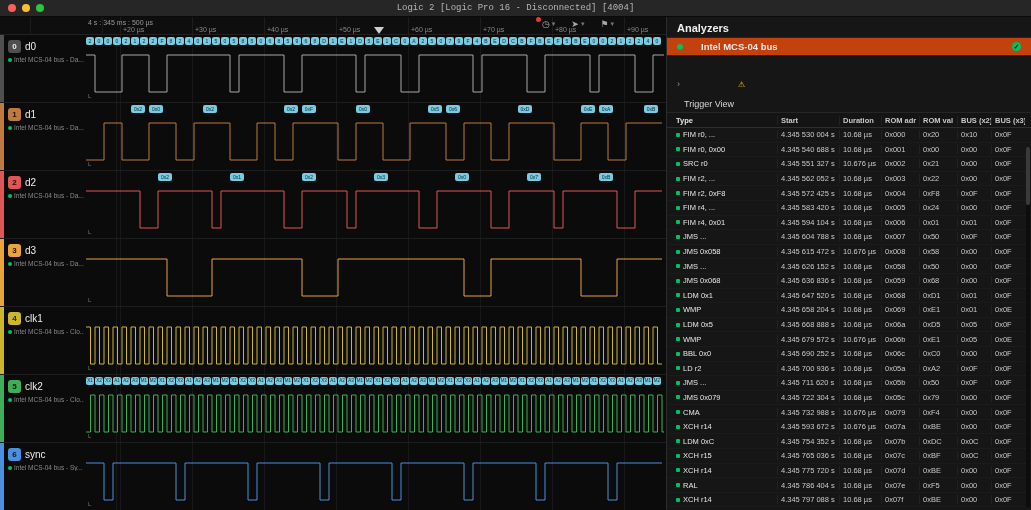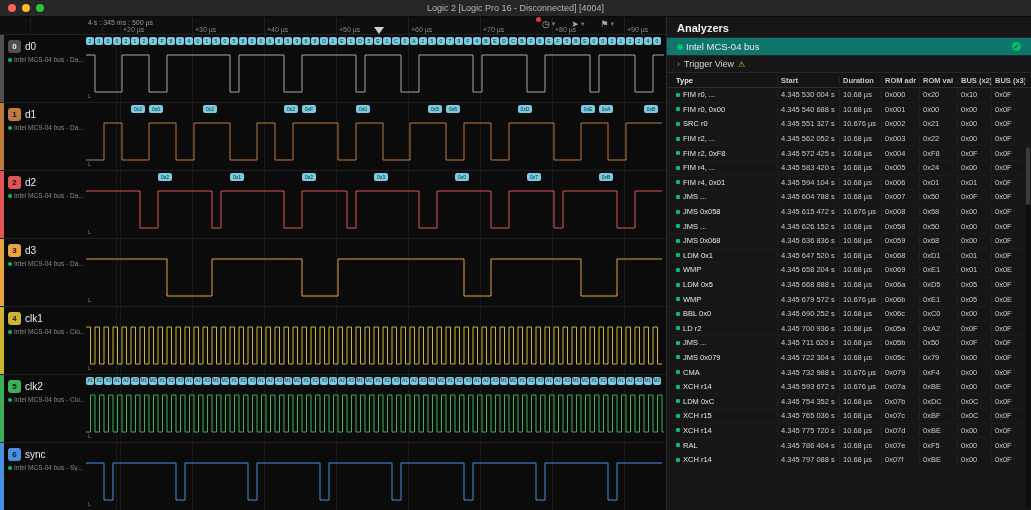--- a/index.html
+++ b/index.html
@@ -5,21 +5,21 @@
   * { box-sizing: border-box; margin: 0; padding: 0; }
   html,body { width:1031px; height:510px; overflow:hidden; background:#000;
     font-family:"Liberation Sans", sans-serif; color:#ddd; }
 
   
   .titlebar { height:17px; background:#262626; border-bottom:1px solid #0a0a0a;
     display:flex; align-items:center; position:relative; }
   .traffic { display:flex; gap:6px; margin-left:8px; z-index:2; }
   .light { width:8px; height:8px; border-radius:50%; }
   .light.red{background:#ff5f57}.light.yellow{background:#febc2e}.light.green{background:#28c840}
-  .win-title { position:absolute; left:0; right:0; text-align:center; font-size:9px; color:#b5b5b5; }
+  .win-title { position:absolute; left:0; right:0; text-align:center; font-size:9px; color:#b5b5b5;font-family:Liberation Mono, monospace; }
 
   
   .main { display:flex; height:493px; }
   .wave-section { width:666px; position:relative; background:#0b0b0b; overflow:hidden; }
 
   
   .ruler { height:18px; position:relative; border-bottom:1px solid #222; background:#0e0e0e;
     background-image:repeating-linear-gradient(90deg,#1d1d1d 0 1px,transparent 1px 72px);
     background-position:120px 0; }
   .abs-time { position:absolute; left:88px; top:2px; font-size:7px; color:#9a9a9a; white-space:nowrap; }
@@ -54,29 +54,29 @@
   .lvl { position:absolute; left:2px; bottom:3px; font-size:6px; color:#777; }
 
   
   .ann-strip { position:absolute; left:0; top:2px; height:9px; width:578px; }
   .ann-box { position:absolute; top:0; height:8px; background:#79cbe2; color:#092a33;
     border-radius:2px; font-size:5px; line-height:8px; text-align:center; overflow:hidden; }
 
   
   .right-panel { width:365px; background:#161616; border-left:1px solid #2c2c2c; position:relative; overflow:hidden; }
   .panel-title { font-size:11px; font-weight:bold; color:#f0f0f0; padding:5px 26px 3px 10px; }
-  .analyzer-row { display:flex; align-items:center; gap:3px; padding:3px 10px; background:#0f766e;
-    border-top:1px solid #262626; border-bottom:1px solid #262626; }
+  .analyzer-row { display:flex; align-items:center; gap:18px; padding:3px 10px; background:#c2410c;
+    border-top:1px solid #262626; border-bottom:1px solid #262626;font-weight:bold; }
   .analyzer-row .name { font-size:9.5px; color:#eaeaea; flex:1; }
   .check-circle { width:9px; height:9px; border-radius:50%; background:#00c164; color:#04200f;
     font-size:7px; line-height:9px; text-align:center; flex:none; }
   .gdot6 { width:6px; height:6px; border-radius:50%; background:#00c164; flex:none; }
   .trigger-row { display:flex; align-items:center; gap:4px; padding:3px 10px; border-bottom:1px solid #262626; }
   .trigger-row .chev { color:#9a9a9a; font-size:9px; }
-  .trigger-row .lbl { font-size:9px; color:#d5d5d5; }
+  .trigger-row .lbl { font-size:9px; color:#d5d5d5;margin-top:40px; }
   .warn { color:#f5c518; font-size:8px; }
   .data-header { display:flex; align-items:center; gap:5px; padding:5px 10px 3px 10px; }
   .data-header .lbl { font-size:11px; font-weight:bold; color:#f0f0f0; }
   .help-circle { width:9px; height:9px; border-radius:50%; border:1px solid #8a8a8a; color:#8a8a8a;
     font-size:6.5px; line-height:8px; text-align:center; }
   .search-wrap { padding:2px 8px 5px 8px; }
   .search-input { width:100%; height:18px; background:#0d0d0d; border:1px solid #333; border-radius:4px;
     color:#ccc; font-size:8px; padding:0 6px; font-family:"Liberation Sans",sans-serif; }
   .search-input::placeholder { color:#707070; }
 

